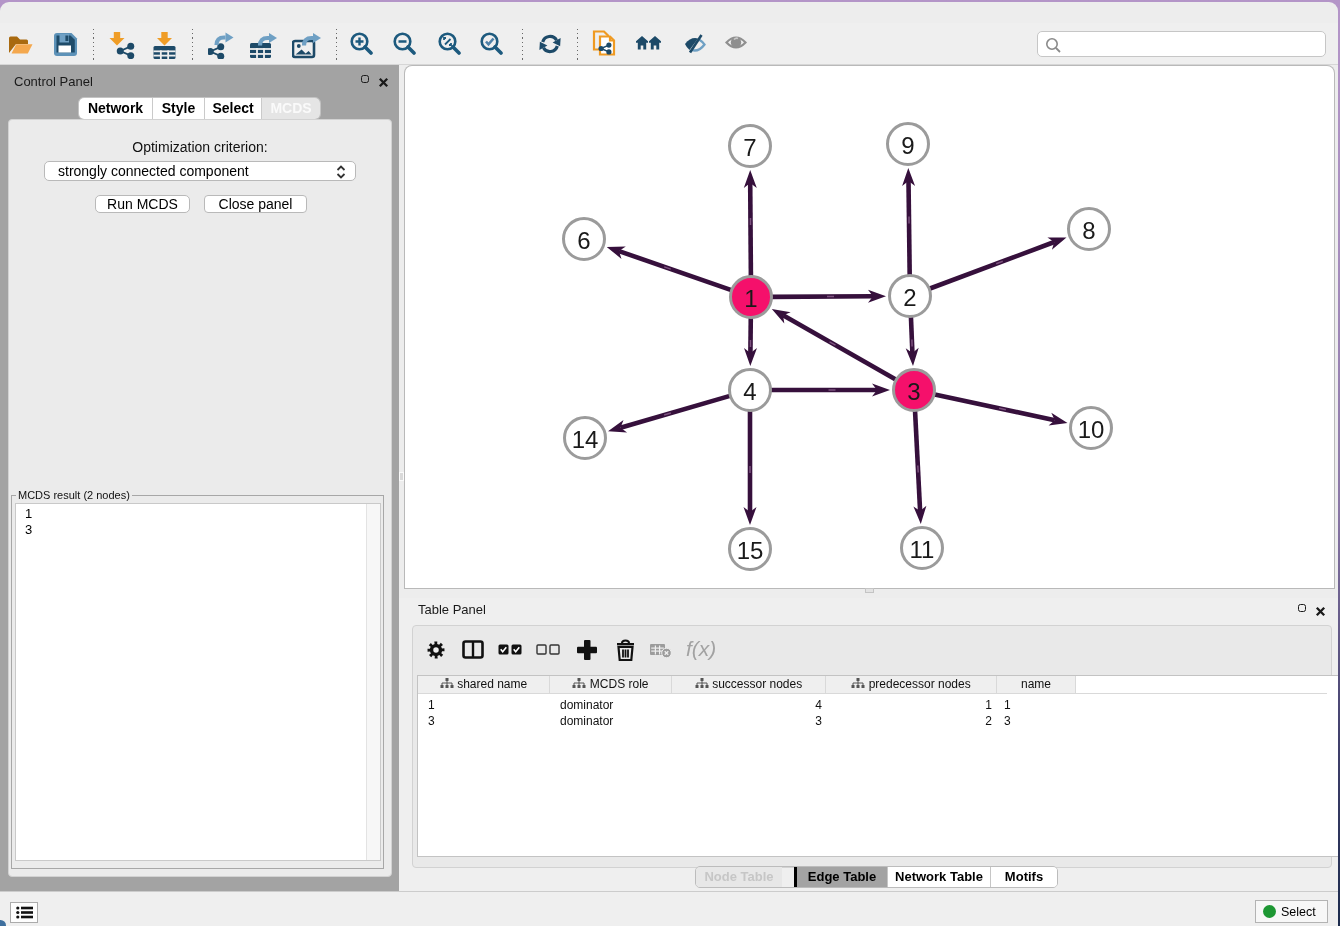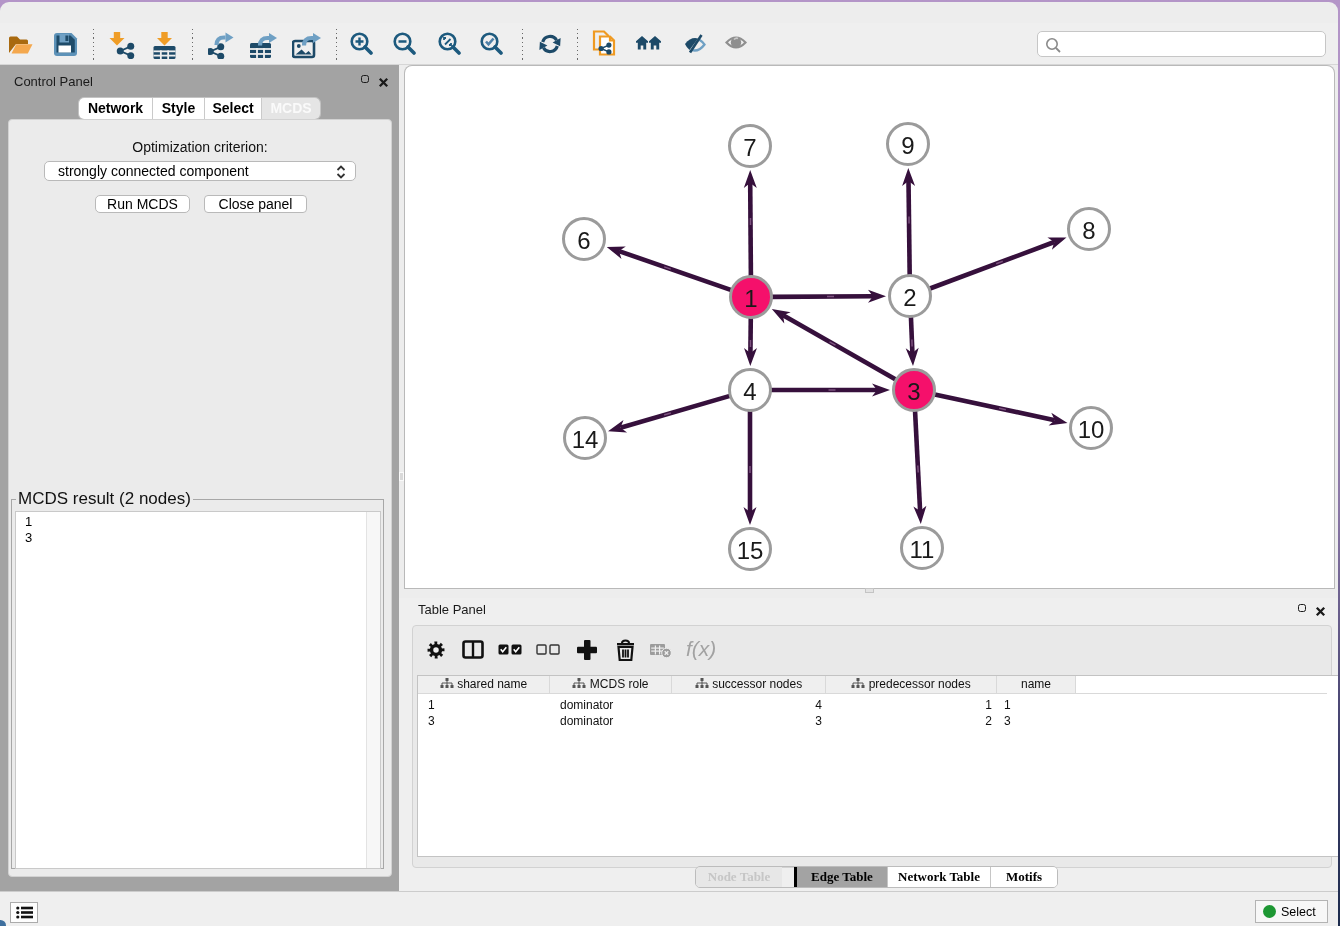--- a/index.html
+++ b/index.html
@@ -27,21 +27,21 @@
   
   #cpanel { position:absolute; left:0; top:63px; width:399px; height:828px; background:#a3a3a3; }
   #cpanel .hdr { position:absolute; left:14px; top:9px; font-size:13px; color:#1a1a1a; }
   .minbox { position:absolute; width:7.5px; height:7.5px; border:1.5px solid #1a1a1a; border-radius:2.5px; }
   
   #cppanel { position:absolute; left:8px; top:54px; width:384px; height:758px;
     background:#ebebeb; border:1px solid #d2d2d2; border-radius:4px; }
   
   #mcdsfs { position:absolute; left:2px; top:369px; width:373px; height:380px;
     border:1px solid #a7a7a7; }
-  #mcdsfs legend { font-size:17px; color:#111; margin-left:4px; padding:0 2px; }
+  #mcdsfs legend { font-size:11px; color:#111; margin-left:4px; padding:0 2px; }
   #mcdstxt { position:absolute; left:3px; top:2px; width:366px; height:358px;
     background:#fff; border:1px solid #c9c9c9; font-size:13px; padding:2px 0 0 9px; line-height:16px; }
   
   #netwin { position:absolute; left:405px; top:64px; width:929px; height:522px;
     background:#fff; border-radius:7px 7px 0 0;
     box-shadow:0 0 0 1px #b9b9b9; }
   #nettitle { position:absolute; left:0; top:0; width:100%; height:21px;
     background:linear-gradient(#ebebeb,#d8d8d8); border-radius:7px 7px 0 0;
     border-bottom:1px solid #b7b7b7; }
   #nettitle .t { position:absolute; width:100%; text-align:center; top:4px; font-size:13px; color:#1a1a1a;}
@@ -374,21 +374,21 @@
 <div class="td" style="left:142px;top:21px;">dominator</div>
 <div class="td" style="left:254px;top:21px;width:150px;text-align:right;">4</div>
 <div class="td" style="left:408px;top:21px;width:166px;text-align:right;">1</div>
 <div class="td" style="left:586px;top:21px;">1</div>
 <div class="td" style="left:10px;top:37px;">3</div>
 <div class="td" style="left:142px;top:37px;">dominator</div>
 <div class="td" style="left:254px;top:37px;width:150px;text-align:right;">3</div>
 <div class="td" style="left:408px;top:37px;width:166px;text-align:right;">2</div>
 <div class="td" style="left:586px;top:37px;">3</div>
 </div>
-    <div style="position:absolute; left:296px; top:268px; height:22px; display:flex; border:1px solid #bcbcbc; border-radius:5px; overflow:hidden; font-weight:bold; font-size:13px; line-height:20px; text-align:center;font-family:Liberation Serif, serif;">
+    <div style="position:absolute; left:296px; top:268px; height:22px; display:flex; border:1px solid #bcbcbc; border-radius:5px; overflow:hidden; font-weight:bold; font-size:13px; line-height:20px; text-align:center;">
       <div style="width:86px; background:#e7e7e7; color:#c6c6c6;">Node Table</div>
       <div style="width:93px; background:#a3a3a3; border-left:3px solid #000000;margin-left:12px;">Edge Table</div>
       <div style="width:103px; background:#fff; border-left:1px solid #c6c6c6;">Network Table</div>
       <div style="width:67px; background:#fff; border-left:1px solid #c6c6c6;">Motifs</div>
     </div>
   </div>
 
   <div id="statusbar">
     <div id="listbtn">
         <svg class="abs" style="left:5px;top:3px" width="17" height="13" viewBox="0 0 17 13">

